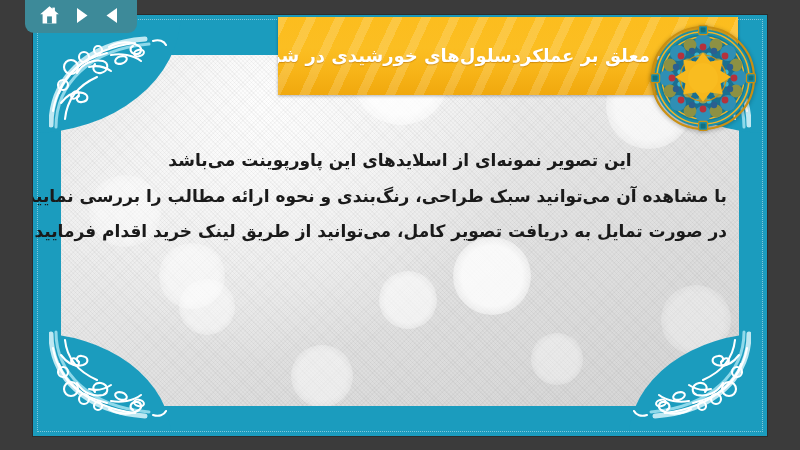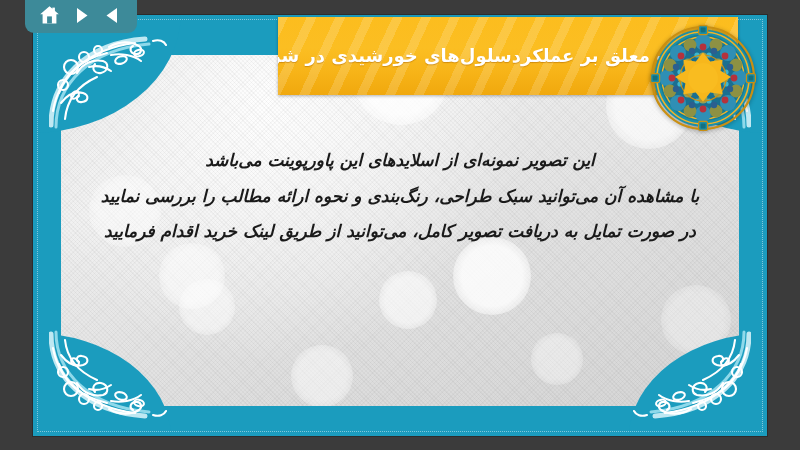--- a/index.html
+++ b/index.html
@@ -188,21 +188,20 @@
     direction: rtl;
     text-align: center;
   }
   .body-line {
     color: #1a1a1a;
     font-size: 17px;
     line-height: 2.1;
     font-weight: 600;
     white-space: nowrap;
     direction: rtl;
-    font-style: italic;
   }
 </style>
 </head>
 <body>
 
 <div id="viewer">
 
   <div id="nav-panel">
 
     <div class="nav-btn">

